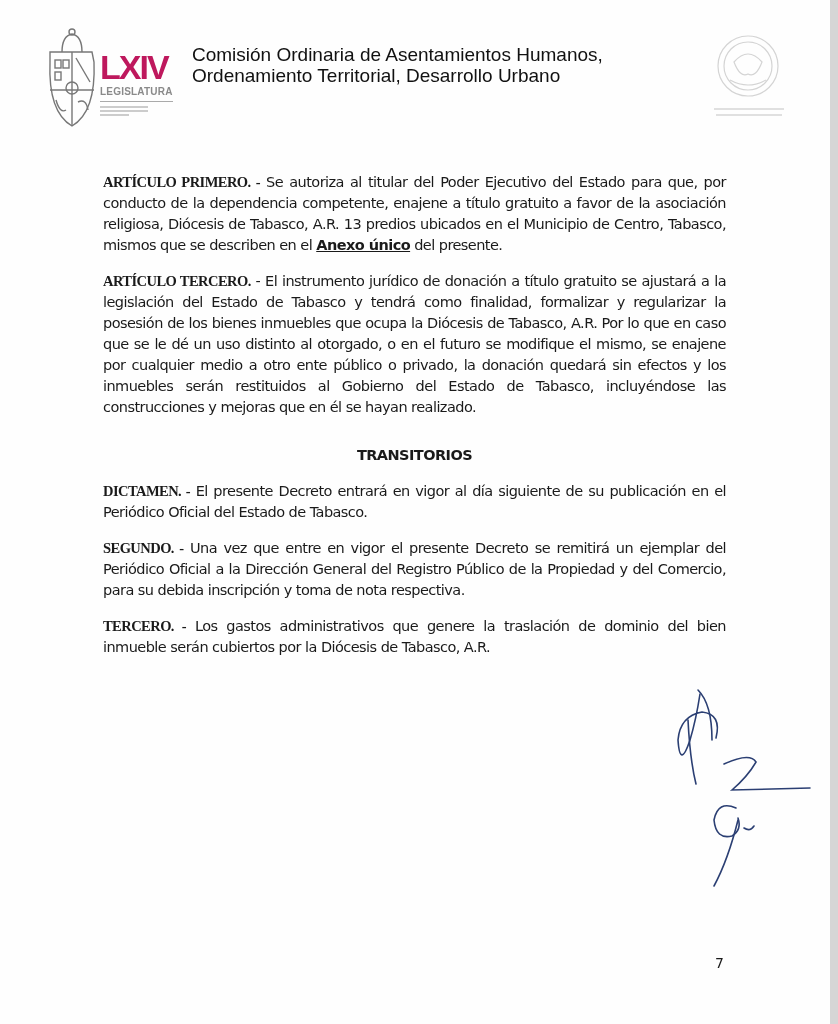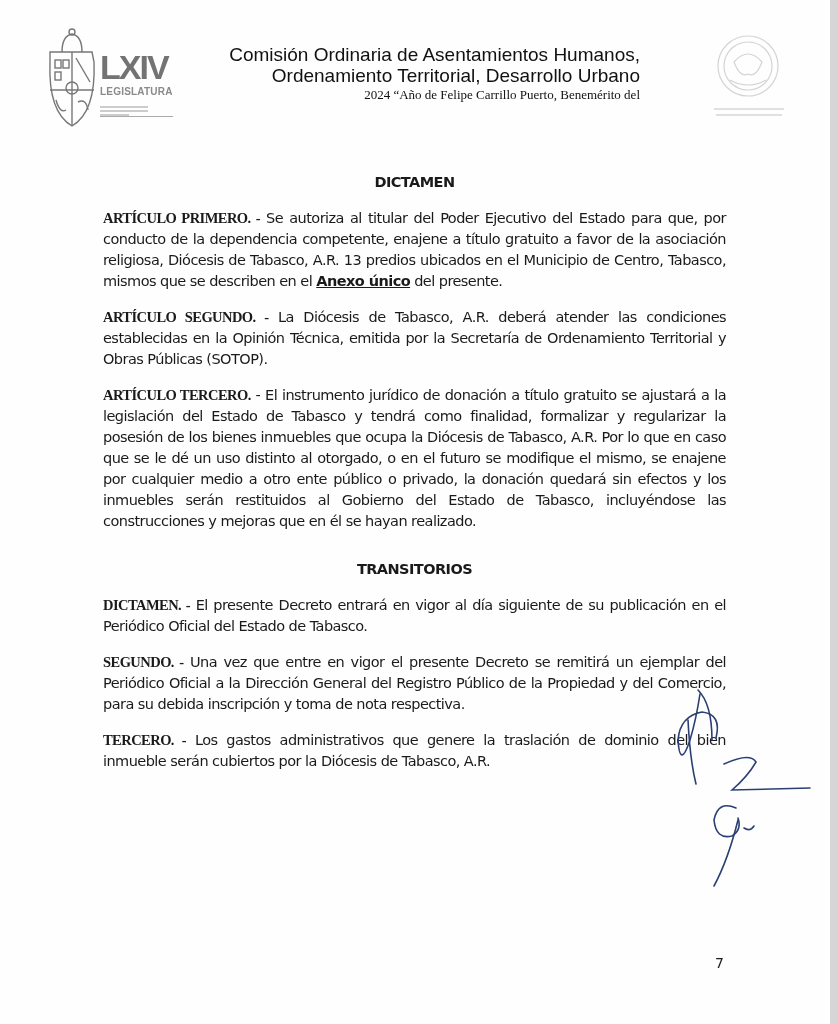--- a/index.html
+++ b/index.html
@@ -8,21 +8,21 @@
     background: #ffffff; position: relative;
     font-family: "DejaVu Sans", sans-serif;
     color: #1a1a1a;
   }
   .page { position: absolute; left: 0; top: 0; width: 830px; height: 1024px; background: #fefefe; }
   .right-edge { position: absolute; left: 830px; top: 0; width: 8px; height: 1024px; background: #d6d6d6; }
 
   
   .logo-left { position: absolute; left: 36px; top: 22px; width: 170px; height: 110px; }
   .logo-right { position: absolute; left: 690px; top: 28px; width: 120px; height: 100px; }
-  .hdr { position: absolute; left: 200px; top: 44px; width: 440px; text-align: right; }
+  .hdr { position: absolute; left: 192px; top: 44px; width: 440px; text-align: left; }
   .hdr .t1 { font-family: "Liberation Sans", sans-serif; font-size: 19px; line-height: 21px; color: #111; }
   .hdr .motto { font-family: "Liberation Serif", serif; font-size: 13px; line-height: 15px; color: #111; margin-top: 1px; padding-left: 40px; }
 
   
   .body { position: absolute; left: 103px; top: 172px; width: 623px;
           font-family: "DejaVu Sans", sans-serif; font-size: 14.5px; line-height: 21px; letter-spacing: -0.55px;
           text-align: justify; }
   .heading { text-align: center; font-weight: bold; margin: 0 0 15px 0; }
   .para { margin: 0 0 15px 0; }
   .para b { font-weight: bold; font-family: Liberation Serif, serif; }
@@ -47,58 +47,53 @@
         <circle cx="36" cy="10" r="3"></circle>
         <rect x="19" y="38" width="6" height="8"></rect>
           <rect x="27" y="38" width="6" height="8"></rect>
         <rect x="19" y="50" width="6" height="8"></rect>
         <line x1="40" y1="36" x2="54" y2="60"></line>
         <circle cx="36" cy="66" r="6"></circle>
         <path d="M20 78 Q24 92 30 88"></path>
         <path d="M42 80 Q50 76 52 88"></path>
       </g>
     </svg>
-    <div style="position:absolute;left:64px;top:28px;font-family:'Liberation Sans',sans-serif;font-weight:bold;font-size:34px;line-height:34px;color:#737373;letter-spacing:-2px;">LXIV</div>
-    <div style="position:absolute;left:64px;top:64px;font-family:'Liberation Sans',sans-serif;font-weight:bold;font-size:10px;color:#8a8a8a;letter-spacing:0.2px;border-bottom:1px solid #aaa;padding-bottom:19px;">LEGISLATURA</div>
+    <div style="position:absolute;left:64px;top:28px;font-family:'Liberation Sans',sans-serif;font-weight:bold;font-size:34px;line-height:34px;color:#be185d;letter-spacing:-2px;">LXIV</div>
+    <div style="position:absolute;left:64px;top:64px;font-family:'Liberation Sans',sans-serif;font-weight:bold;font-size:10px;color:#8a8a8a;letter-spacing:0.2px;border-bottom:1px solid #aaa;padding-bottom:4px;">LEGISLATURA</div>
     <div style="position:absolute;left:64px;top:82px;width:48px;">
       <div style="height:2px;background:#ccc;margin:2px 0;"></div>
       <div style="height:2px;background:#ccc;margin:2px 0;"></div>
       <div style="height:2px;background:#ccc;margin:2px 0;width:60%;"></div>
     </div>
   </div>
 
   <div class="hdr">
     <div class="t1">Comisión Ordinaria de Asentamientos Humanos,</div>
     <div class="t1">Ordenamiento Territorial, Desarrollo Urbano</div>
-    <div class="motto">2024 “Año de Felipe Carrillo Puerto, Benemérito del</div>
   </div>
 
   <div class="logo-right">
     <svg width="120" height="100" viewBox="0 0 120 100">
       <g fill="none" stroke="#d4d4d4" stroke-width="1.2">
         <circle cx="58" cy="38" r="30"></circle>
         <circle cx="58" cy="38" r="24"></circle>
         <path d="M44 34 Q58 18 72 34 Q66 50 58 46 Q50 50 44 34 Z"></path>
         <path d="M40 52 Q58 62 76 52"></path>
       </g>
       <rect x="24" y="80" width="70" height="2" fill="#e0e0e0"></rect>
       <rect x="26" y="86" width="66" height="2" fill="#e0e0e0"></rect>
     </svg>
   </div>
 
   <div class="body">
-    <div class="heading">DICTAMEN</div>
 
     <p class="para">
       <b>ARTÍCULO PRIMERO. -</b><span> Se autoriza al titular del Poder Ejecutivo del Estado para que, por conducto de la dependencia competente, enajene a título gratuito a favor de la asociación religiosa, Diócesis de Tabasco, A.R.  13 predios ubicados en el Municipio de Centro, Tabasco, mismos que se describen en el </span><span class="underline">Anexo único</span><span> del presente.</span>
     </p>
 
-    <p class="para">
-      <b>ARTÍCULO SEGUNDO. -</b><span>  La Diócesis de Tabasco, A.R. deberá atender las condiciones establecidas en la Opinión Técnica, emitida por la Secretaría de Ordenamiento Territorial y Obras Públicas (SOTOP).</span>
-    </p>
 
     <p class="para">
       <b>ARTÍCULO TERCERO.</b><span> - El instrumento jurídico de donación a título gratuito se ajustará a la legislación del Estado de Tabasco y tendrá como finalidad, formalizar y regularizar la posesión de los bienes inmuebles que ocupa la Diócesis de Tabasco, A.R. Por lo que en caso que se le dé un uso distinto al otorgado, o en el futuro se modifique el mismo, se enajene por cualquier medio a otro ente público o privado, la donación quedará sin efectos y los inmuebles serán restituidos al Gobierno del Estado de Tabasco, incluyéndose las construcciones y mejoras que en él se hayan realizado.</span>
     </p>
 
     <div class="heading sec2">TRANSITORIOS</div>
 
     <p class="para">
       <b>DICTAMEN. -</b><span> El presente Decreto entrará en vigor al día siguiente de su publicación en el Periódico Oficial del Estado de Tabasco.</span>
     </p>

